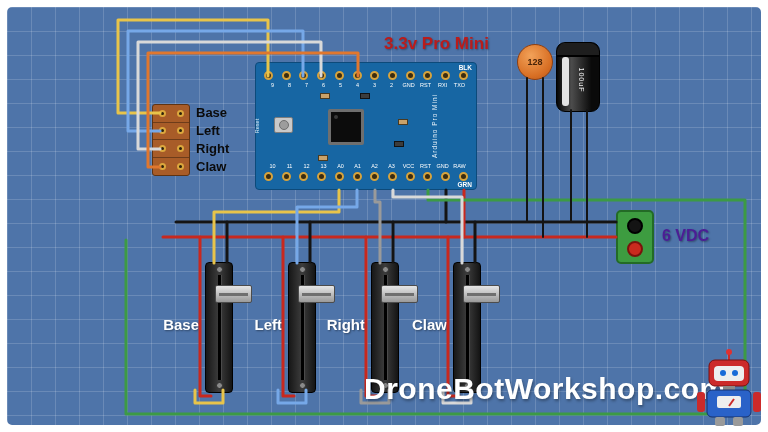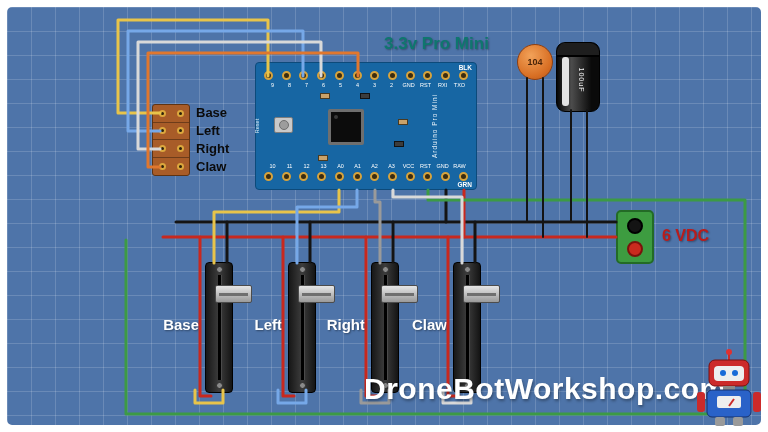--- a/index.html
+++ b/index.html
@@ -48,35 +48,35 @@
   .ecap-top{position:absolute;left:0;right:0;top:0;height:12px;background:#1e1e1e;border-bottom:2px solid #000;
             border-radius:9px 9px 0 0}
   .ecap-stripe{position:absolute;left:5px;top:14px;bottom:5px;width:7px;background:#e4e4e4;border-radius:3px}
   .ecap-text{position:absolute;top:54%;left:56%;transform:translate(-50%,-50%) rotate(90deg);
              font-size:7px;color:#f0f0f0;letter-spacing:1px;white-space:nowrap}
   
   .pwr{left:616px;top:210px;width:38px;height:54px;background:#3d9c40;border:2px solid #236b26;border-radius:5px;box-sizing:border-box}
   .pwr-pin{position:absolute;left:50%;transform:translateX(-50%);width:16px;height:16px;border-radius:50%}
   .pwr-pin.blk{top:6px;background:#141414;border:2px solid #000;box-sizing:border-box}
   .pwr-pin.red{top:29px;background:#c92a1e;border:2px solid #7a130c;box-sizing:border-box}
-  .pwr-label{left:662px;top:227px;font-size:16px;font-weight:bold;color:#b91c1c;text-shadow:1px 1px 2px rgba(0,0,0,.35)}
+  .pwr-label{left:662px;top:227px;font-size:16px;font-weight:bold;color:#4c1d95;text-shadow:1px 1px 2px rgba(0,0,0,.35)}
   
   .pot{top:262px;width:28px;height:131px;background:linear-gradient(90deg,#171717,#3d3d3d 50%,#141414);
        border:1px solid #000;border-radius:4px;box-sizing:border-box}
   .pot-slot{position:absolute;left:12px;top:12px;bottom:12px;width:3px;background:#000;border-right:1px solid #4a4a4a}
   .pot-screw{position:absolute;left:10px;width:7px;height:7px;border-radius:50%;background:#8a8a8a;border:1px solid #2e2e2e;box-sizing:border-box}
   .pot-screw.t{top:3px}.pot-screw.b{bottom:3px}
   .pot-handle{position:absolute;left:9px;top:22px;width:37px;height:18px;
               background:linear-gradient(#e6e6e6,#9a9a9a);border:1px solid #4c4c4c;border-radius:2px;box-sizing:border-box}
   .pot-handle::after{content:"";position:absolute;left:3px;top:7px;right:3px;height:3px;background:#6f6f6f}
   .pot1{left:205px}.pot2{left:288px}.pot3{left:371px}.pot4{left:453px}
   .pot-label{position:absolute;top:316px;width:56px;text-align:right;font-size:15px;font-weight:bold;color:#fff;
              text-shadow:1px 1px 2px rgba(0,0,0,.4)}
   
-  .title{left:384px;top:34px;font-size:17px;font-weight:bold;color:#0f766e;text-shadow:1px 1px 2px rgba(0,0,0,.35)}
+  .title{left:384px;top:34px;font-size:17px;font-weight:bold;color:#b91c1c;text-shadow:1px 1px 2px rgba(0,0,0,.35)}
   .watermark{left:364px;top:372px;font-size:30px;font-weight:800;color:#fff;letter-spacing:.5px;
              text-shadow:1px 2px 3px rgba(0,0,0,.35)}
   #wire-layer{position:absolute;inset:0;pointer-events:none}
   .robot{left:692px;top:346px;width:74px;height:84px}
 </style>
 </head>
 <body>
 
 <div class="canvas"></div>
 
@@ -167,21 +167,21 @@
       <span class="hpin"></span>
       <span class="hpin"></span>
     </div>
 </div>
 <div class="hdr-label" style="top:105px">Base</div>
 <div class="hdr-label" style="top:123px">Left</div>
 <div class="hdr-label" style="top:141px">Right</div>
 <div class="hdr-label" style="top:159px">Claw</div>
 
 <div class="abs ceramic">
-  <span>104</span>
+  <span>128</span>
 </div>
 <div class="abs ecap">
   <div class="ecap-top"></div>
   <div class="ecap-stripe"></div>
   <div class="ecap-text">100uF</div>
 </div>
 
 <div class="abs pwr">
   <div class="pwr-pin blk"></div>
   <div class="pwr-pin red"></div>

